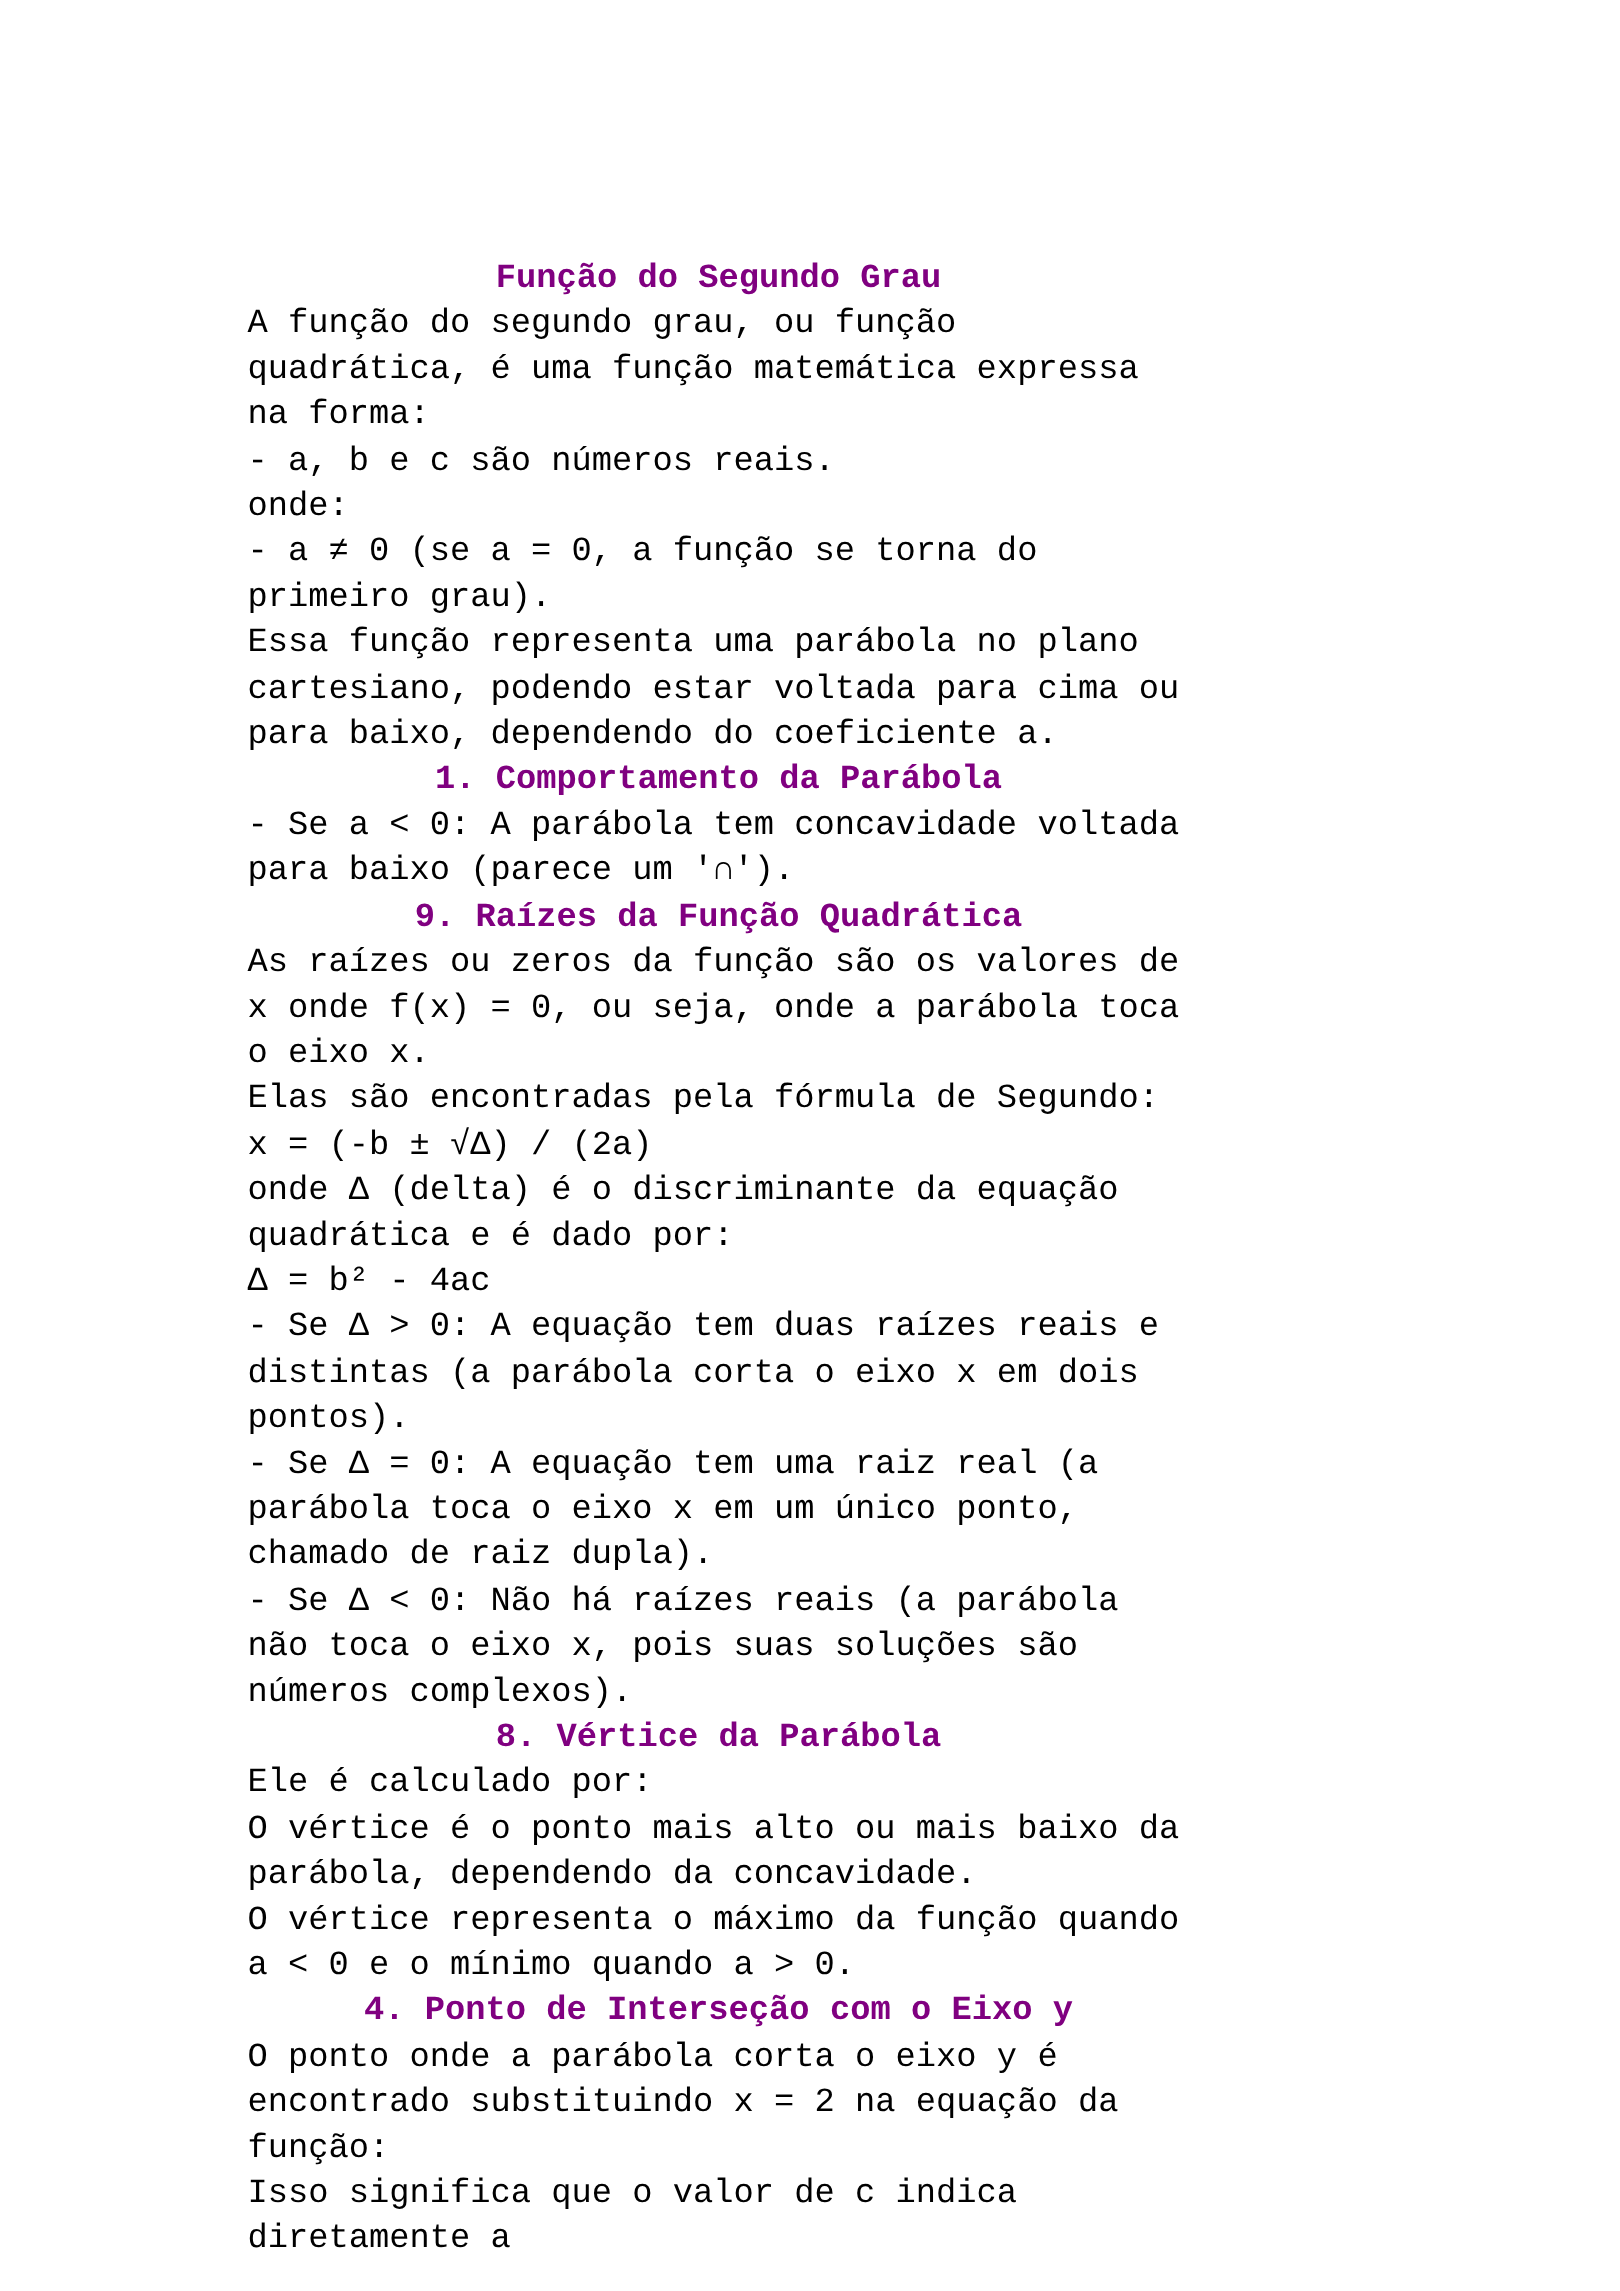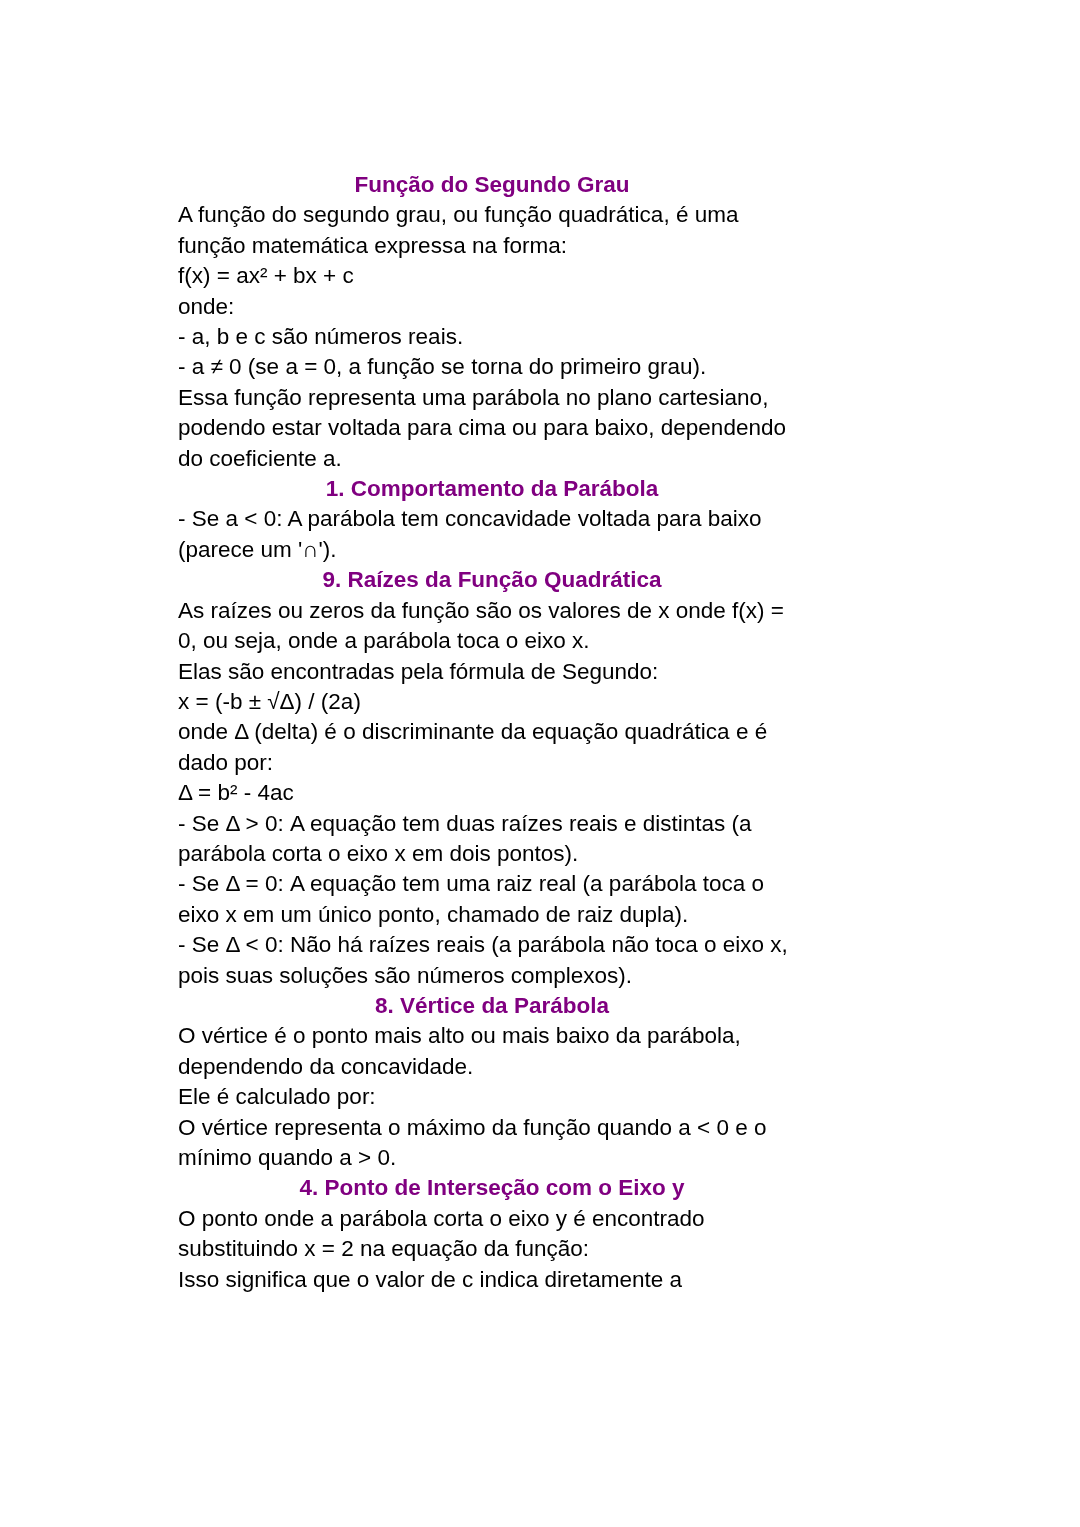--- a/index.html
+++ b/index.html
@@ -9,24 +9,24 @@
   }
   .page {
     position: relative;
     width: 1080px;
     height: 1527px;
     background: #ffffff;
     overflow: hidden;
   }
   .content {
     position: absolute;
-    left: 178px;
+    left: 165px;
     top: 170px;
     width: 628px;
-    font-family: Liberation Sans, sans-serif;
+    font-family: Liberation Mono, monospace;
     font-size: 22.5px;
     line-height: 30.4px;
     color: #000000;
     text-align: left;
   }
   .para {
     margin: 0;
     white-space: normal;
   }
   .heading {
@@ -39,42 +39,41 @@
   }
 </style>
 </head>
 <body>
 
 <div class="page">
   <div class="content">
 
     <div class="heading">Função do Segundo Grau</div>
     <div class="para">A função do segundo grau, ou função quadrática, é uma função matemática expressa na forma:</div>
-    <div class="para">f(x) = ax² + bx + c</div>
+    <div class="para">- a, b e c são números reais.</div>
     <div class="para">onde:</div>
-    <div class="para">- a, b e c são números reais.</div>
     <div class="para">- a ≠ 0 (se a = 0, a função se torna do primeiro grau).</div>
     <div class="para">Essa função representa uma parábola no plano cartesiano, podendo estar voltada para cima ou para baixo, dependendo do coeficiente a.</div>
 
     <div class="heading">1. Comportamento da Parábola</div>
     <div class="para">- Se a &lt; 0: A parábola tem concavidade voltada para baixo (parece um '∩').</div>
 
     <div class="heading">9. Raízes da Função Quadrática</div>
     <div class="para">As raízes ou zeros da função são os valores de x onde f(x) = 0, ou seja, onde a parábola toca o eixo x.</div>
     <div class="para">Elas são encontradas pela fórmula de Segundo:</div>
     <div class="para">x = (-b ± √Δ) / (2a)</div>
     <div class="para">onde Δ (delta) é o discriminante da equação quadrática e é dado por:</div>
     <div class="para">Δ = b² - 4ac</div>
     <div class="para">- Se Δ &gt; 0: A equação tem duas raízes reais e distintas (a parábola corta o eixo x em dois pontos).</div>
     <div class="para">- Se Δ = 0: A equação tem uma raiz real (a parábola toca o eixo x em um único ponto, chamado de raiz dupla).</div>
     <div class="para">- Se Δ &lt; 0: Não há raízes reais (a parábola não toca o eixo x, pois suas soluções são números complexos).</div>
 
     <div class="heading">8. Vértice da Parábola</div>
+    <div class="para">Ele é calculado por:</div>
     <div class="para">O vértice é o ponto mais alto ou mais baixo da parábola, dependendo da concavidade.</div>
-    <div class="para">Ele é calculado por:</div>
     <div class="para">O vértice representa o máximo da função quando a &lt; 0 e o mínimo quando a &gt; 0.</div>
 
     <div class="heading">4. Ponto de Interseção com o Eixo y</div>
     <div class="para">O ponto onde a parábola corta o eixo y é encontrado substituindo x = 2 na equação da função:</div>
     <div class="para">Isso significa que o valor de c indica diretamente a</div>
 
   </div>
 </div>
 
 </body></html>

